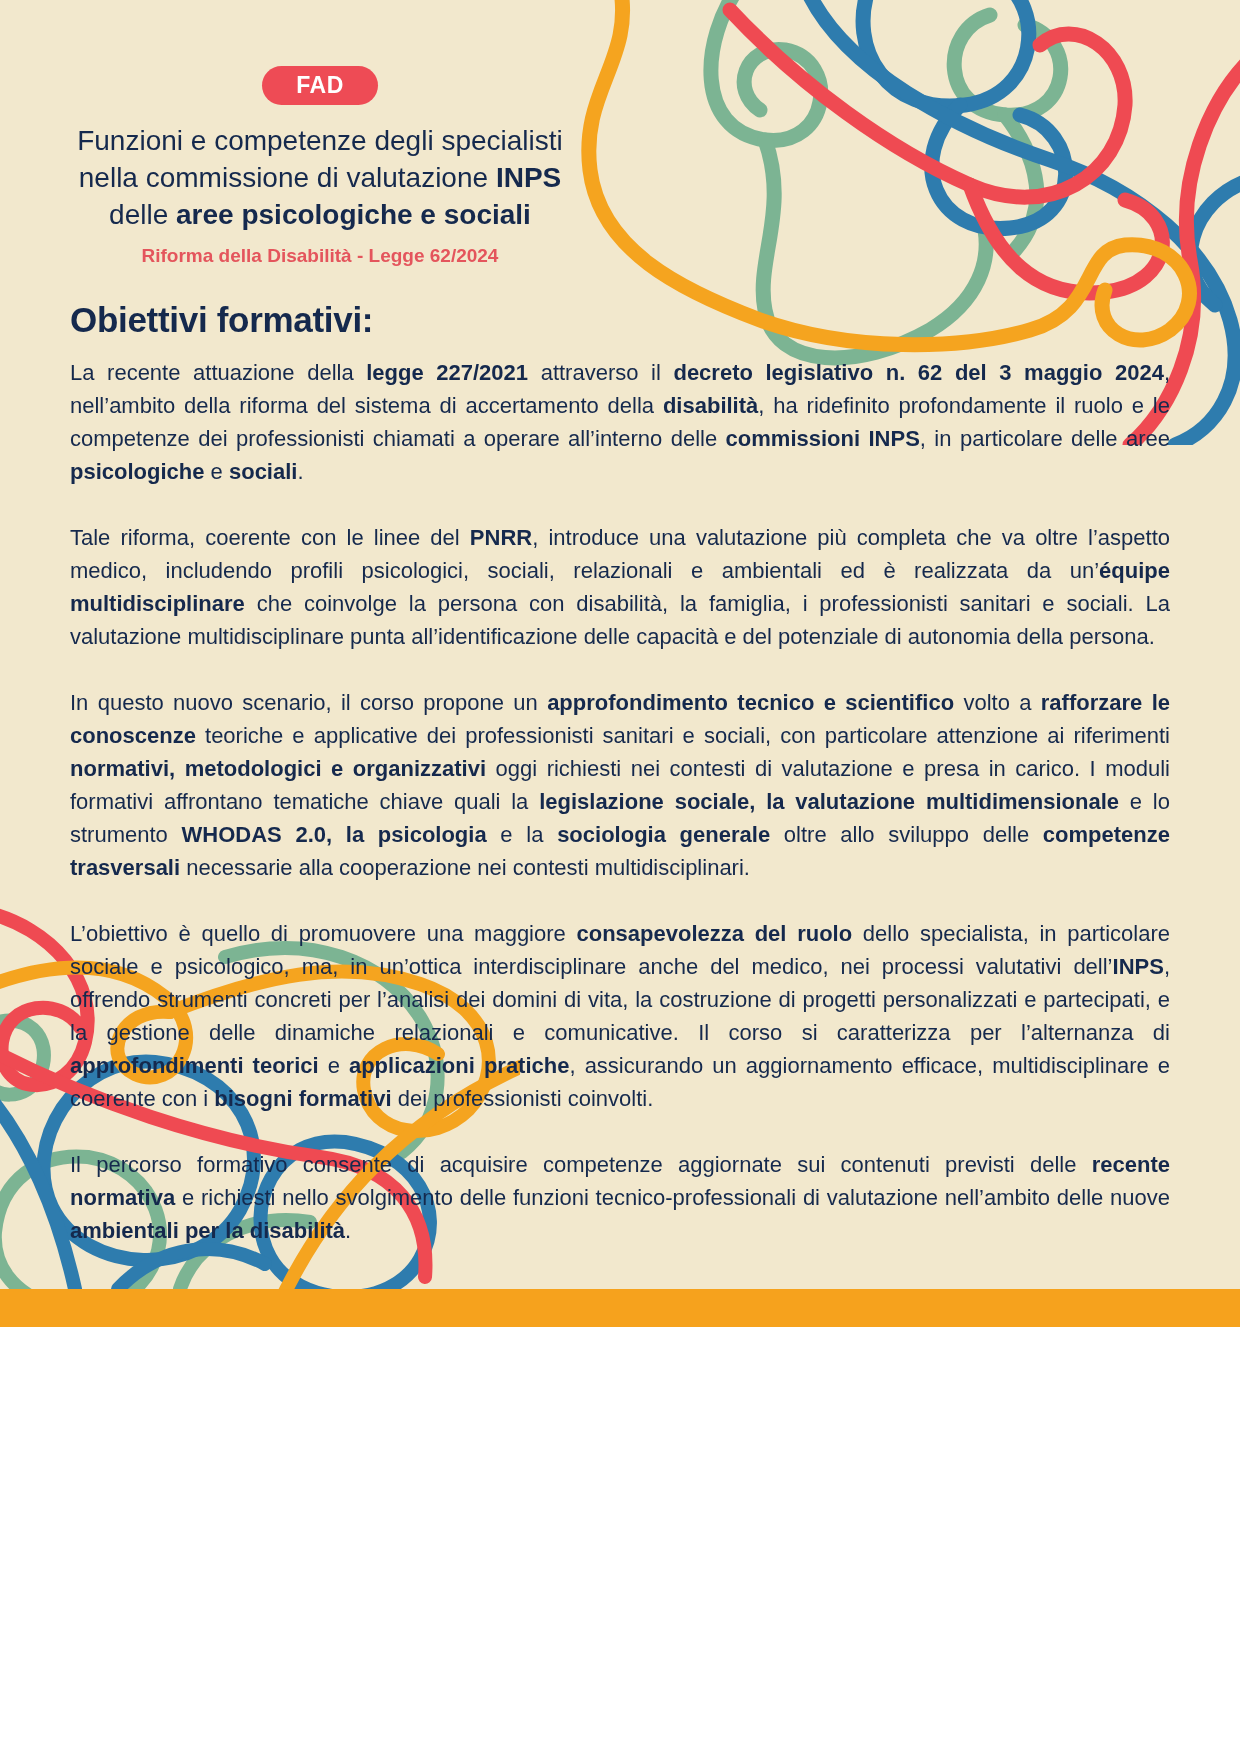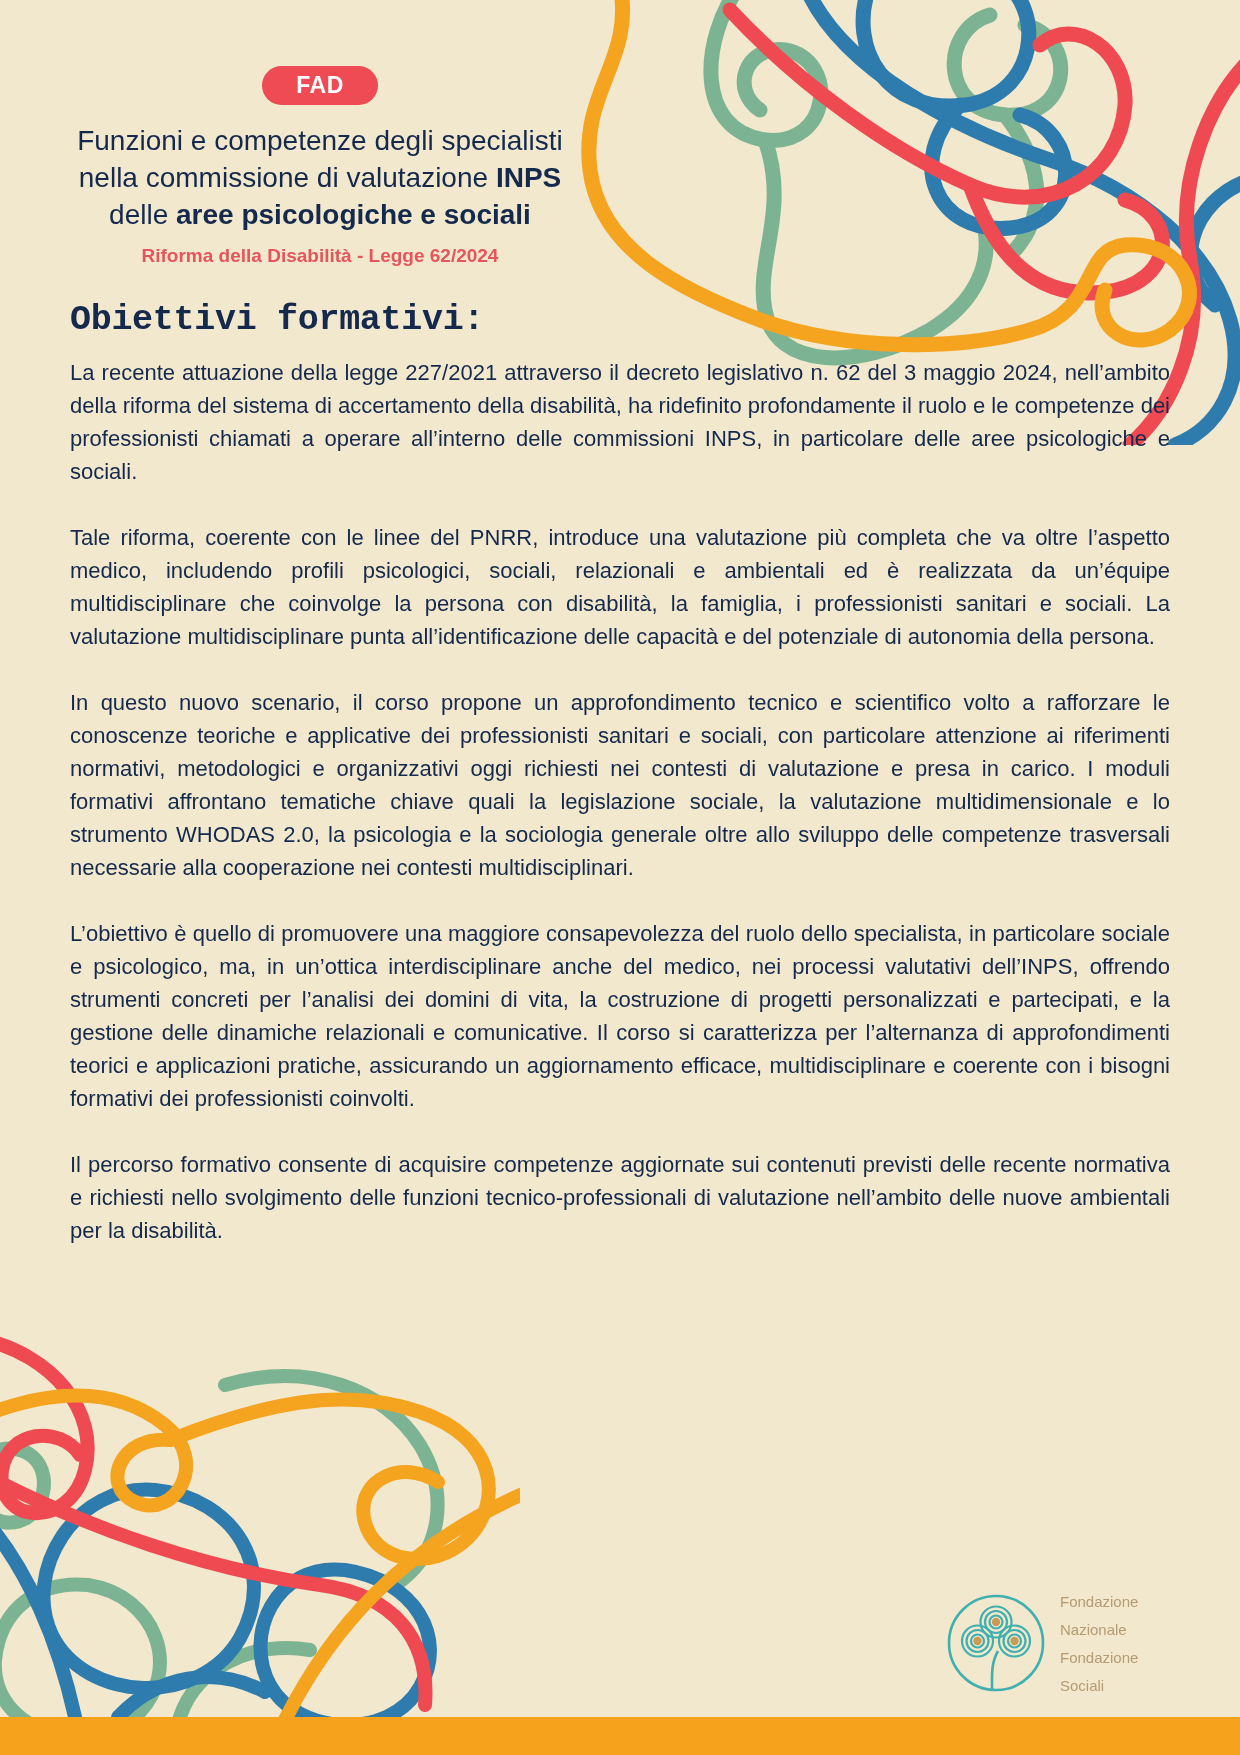--- a/index.html
+++ b/index.html
@@ -1,18 +1,18 @@
 <!DOCTYPE html>
 <html><head>
 <meta charset="utf-8">
 <style>
   html,body{margin:0;padding:0;}
   .page{
     position:relative;
-    width:1240px;height:1755px;
+    width:1240px;height:1327px;
     background:#F2E8CD;
     overflow:hidden;
     font-family:"Liberation Sans","DejaVu Sans",sans-serif;
     color:#15294D;
   }
   .deco{position:absolute;pointer-events:none;}
   .deco-tr{top:0;right:0;}
   .deco-bl{left:0;bottom:38px;}
   .deco path{fill:none;stroke-linecap:round;}
 
@@ -34,29 +34,29 @@
   .subtitle{
     margin-top:12px;
     color:#E4555C;font-weight:700;font-size:19px;
   }
 
   .content{
     position:absolute;left:70px;top:300px;width:1100px;z-index:2;
   }
   .content h2{
     margin:0 0 16px 0;
-    font-size:35px;font-weight:700;letter-spacing:-0.3px;font-family:Liberation Mono, monospace;
+    font-size:35px;font-weight:700;letter-spacing:-0.3px;
   }
   .content p{
     margin:0 0 33px 0;
     font-size:22px;line-height:33px;
     text-align:justify;
     hyphens:none;
   }
-  .content p strong{font-weight:400;}
+  .content p strong{font-weight:700;}
 
   .footer-logo{
     position:absolute;left:946px;top:1588px;z-index:2;
     display:flex;align-items:center;gap:14px;
   }
   .logo-text{
     color:#B49B72;font-size:15px;line-height:28px;font-weight:400;
   }
   .bottom-strip{
     position:absolute;left:0;bottom:0;width:1240px;height:38px;

